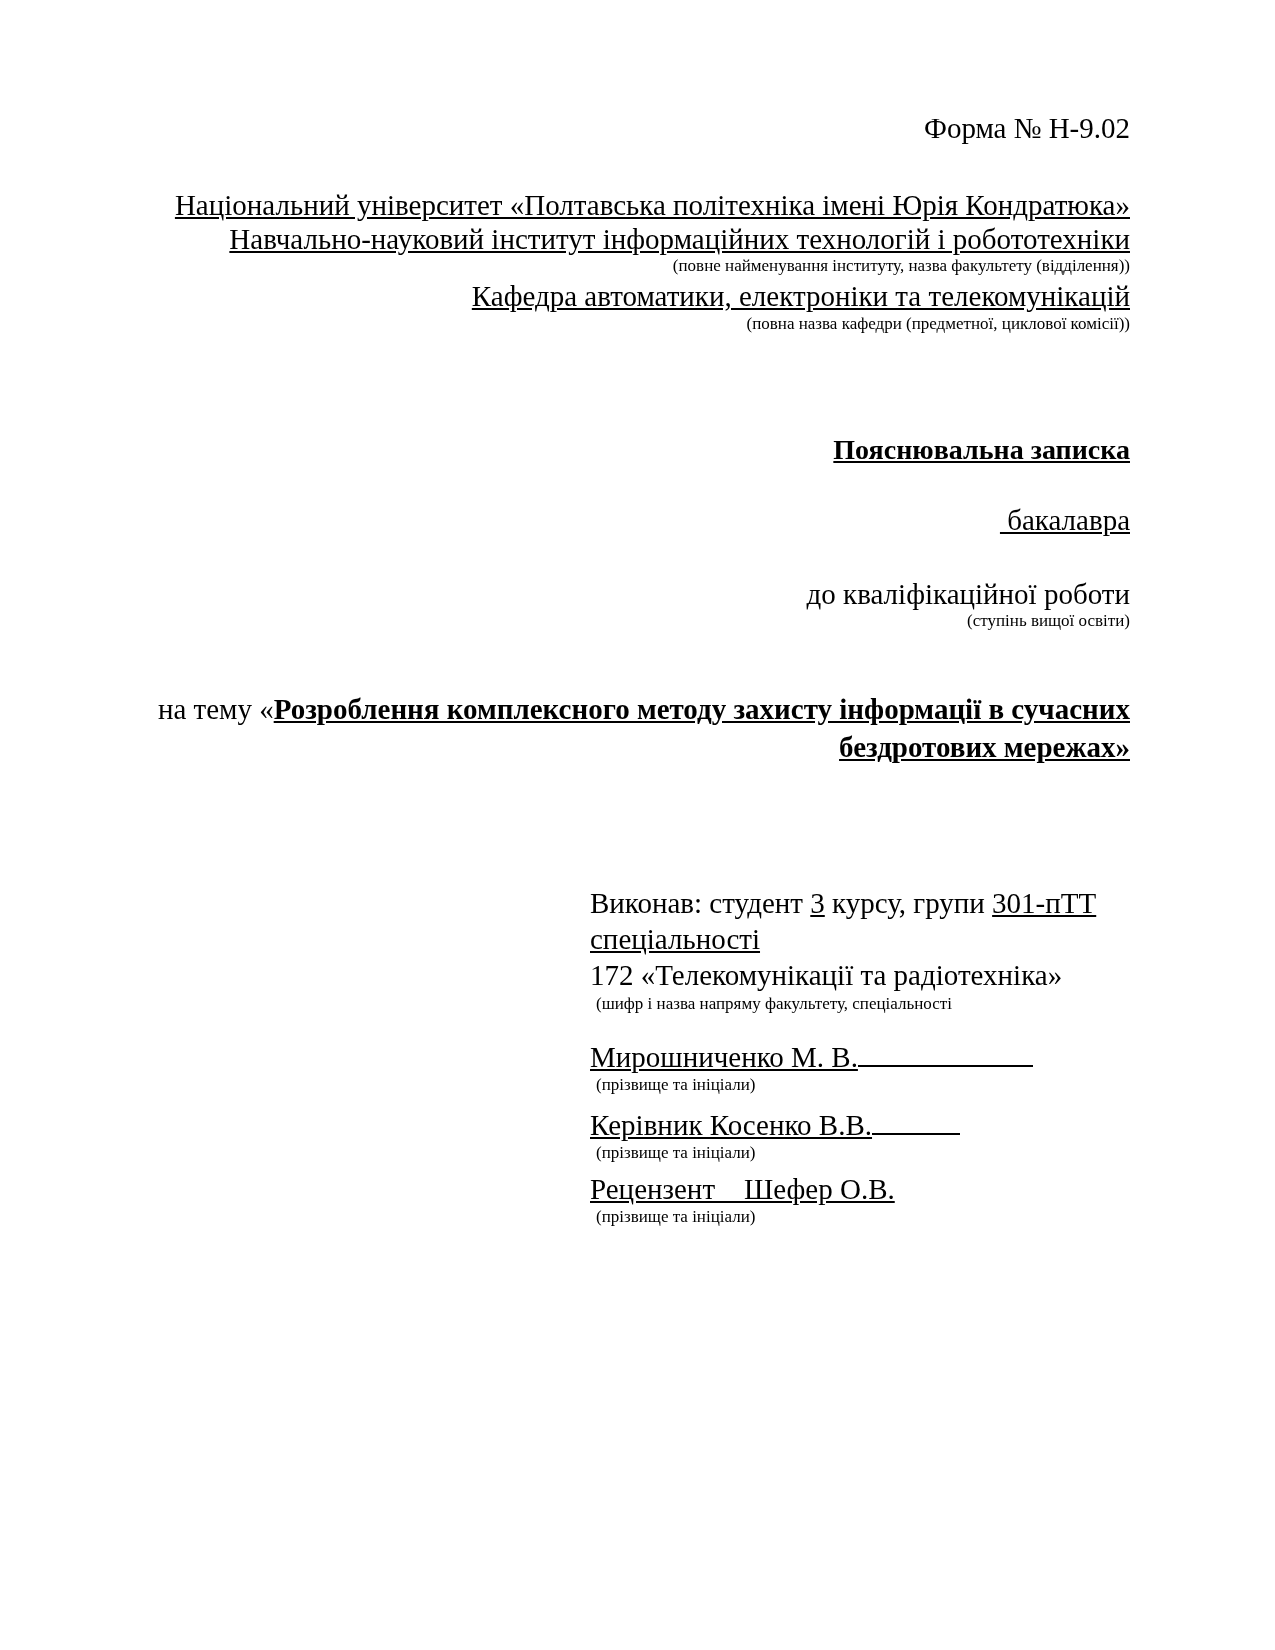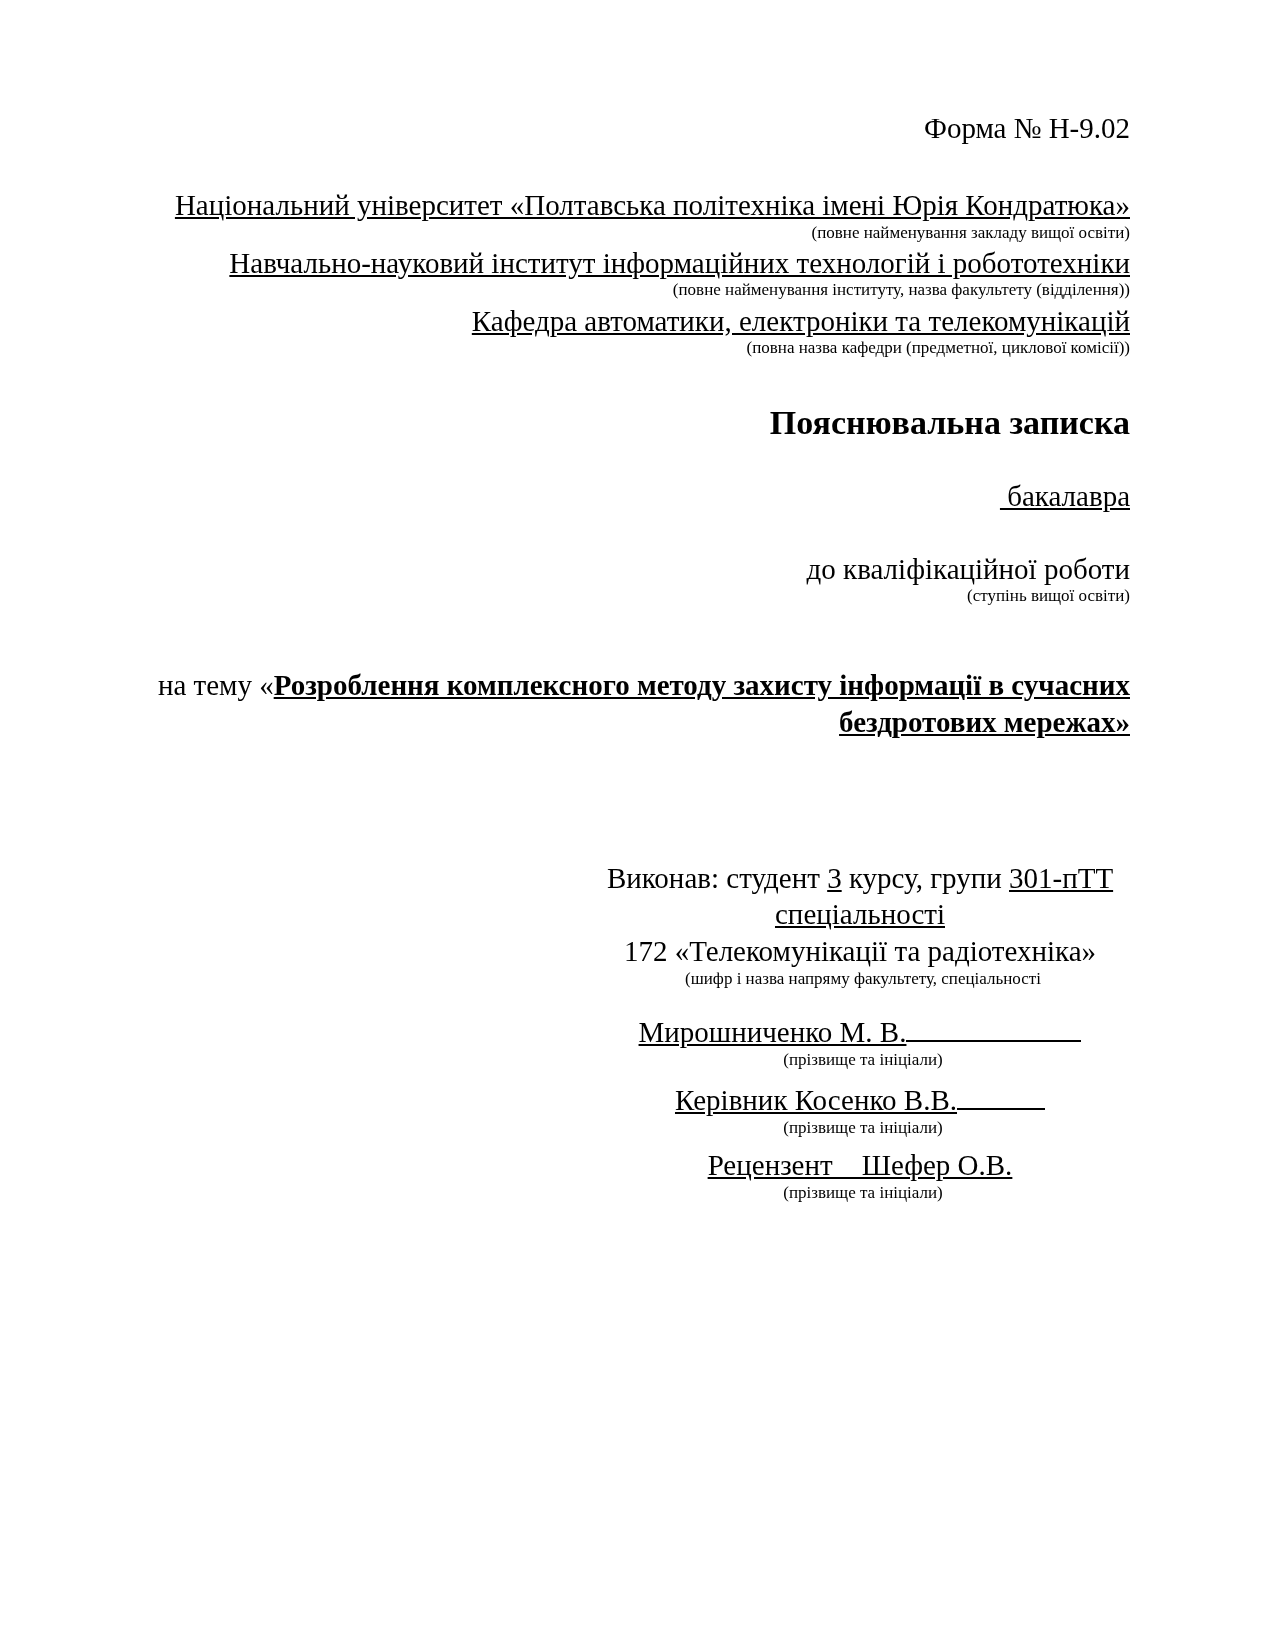--- a/index.html
+++ b/index.html
@@ -25,36 +25,36 @@
   .u      { text-decoration: underline; }
   .b      { font-weight: bold; }
   .caption {
     font-size: 17px;
     line-height: 1.2;
   }
   .form-number { margin-bottom: 44px; }
   .hdr-line   { margin: 0; }
   .hdr-caption { margin: 0 0 4px 0; }
   .main-title {
-    margin-top: 44px;
-    font-size: 34px;
+    margin-top: 100px;
+    font-size: 28px;
     font-weight: bold;
     line-height: 1.15;
+    text-decoration: underline;
   }
   .subtitle { margin-top: 40px; }
   .degree   { margin-top: 38px; }
   .theme {
     margin-top: 60px;
     line-height: 1.3;
   }
   .executor {
     margin-top: 118px;
     margin-left: 440px;
     line-height: 1.25;
-    text-align: center;
   }
   .executor .caption { padding-left: 6px; }
   .names { margin-top: 22px; }
   .name-line { margin-top: 8px; }
   .sig-line {
     display: inline-block;
     border-bottom: 2px solid #000;
     height: 1em;
     vertical-align: baseline;
   }
@@ -70,21 +70,20 @@
   }
 </style>
 </head>
 <body>
 
 <div class="page">
 
   <div class="form-number right">Форма № Н-9.02</div>
 
   <div class="center u hdr-line">Національний університет «Полтавська політехніка імені Юрія Кондратюка»</div>
-  <div class="center caption hdr-caption">(повне найменування закладу вищої освіти)</div>
 
   <div class="center u hdr-line">Навчально-науковий інститут інформаційних технологій і робототехніки</div>
   <div class="center caption hdr-caption">(повне найменування інституту, назва факультету (відділення))</div>
 
   <div class="center u hdr-line">Кафедра автоматики, електроніки та телекомунікацій</div>
   <div class="center caption hdr-caption">(повна назва кафедри (предметної, циклової комісії))</div>
 
   <div class="center main-title">Пояснювальна записка</div>
 
   <div class="center degree">

